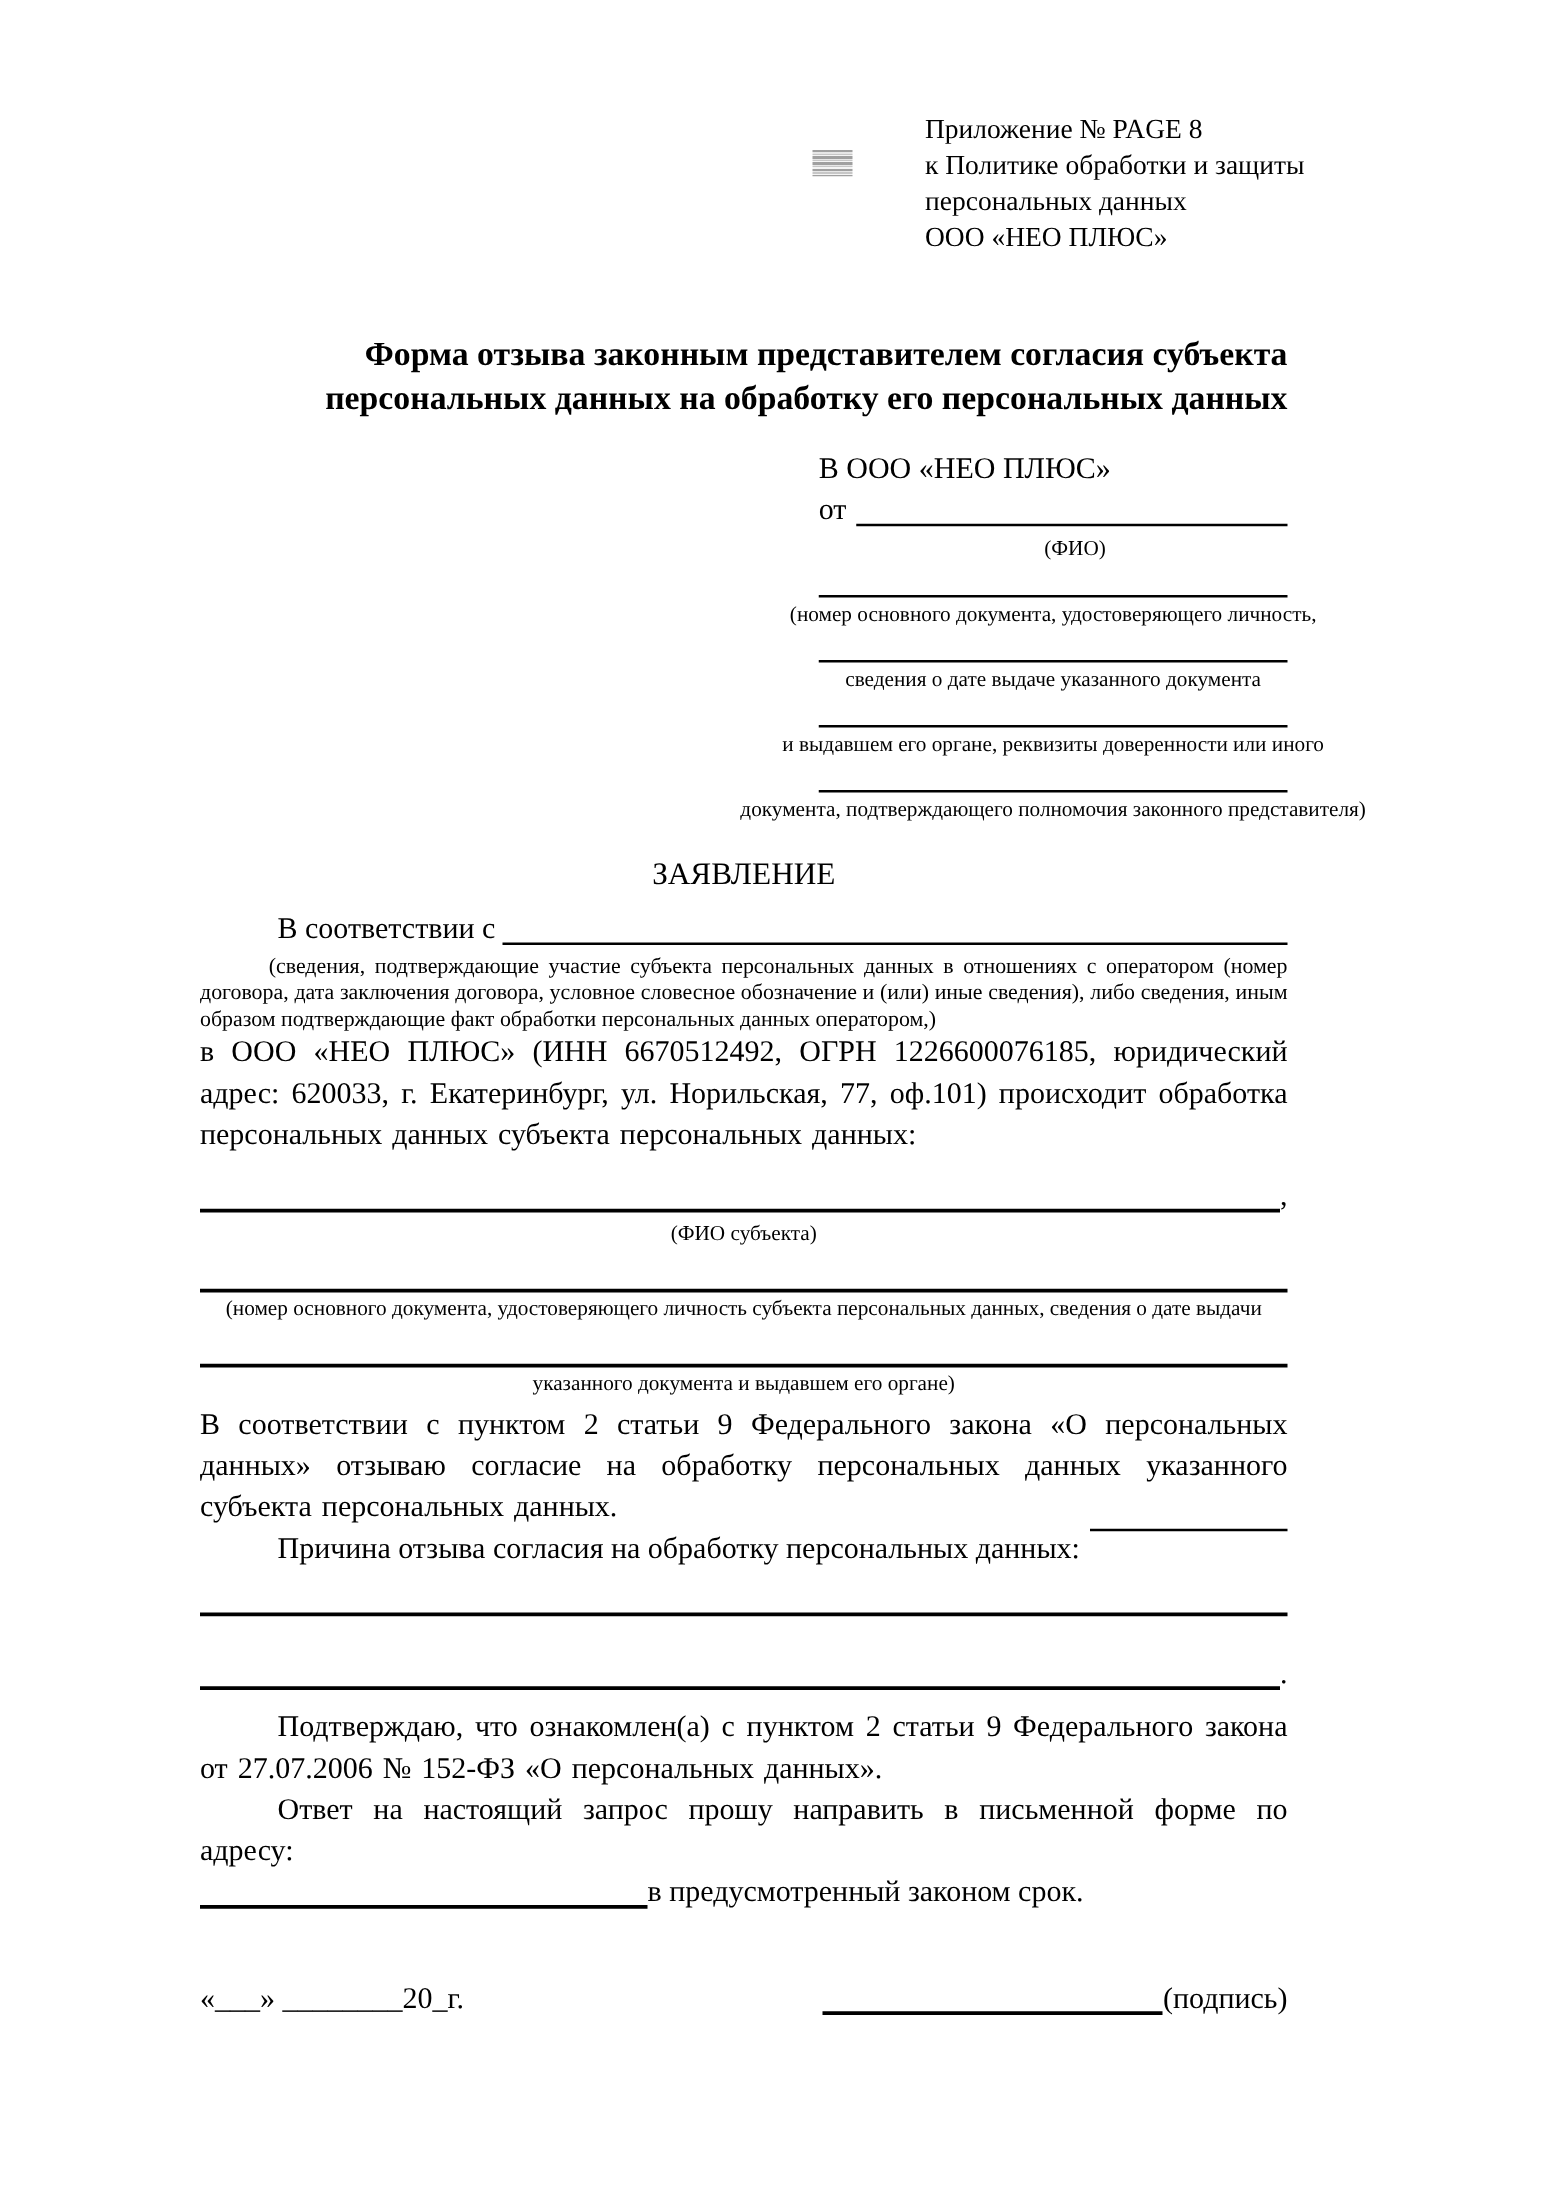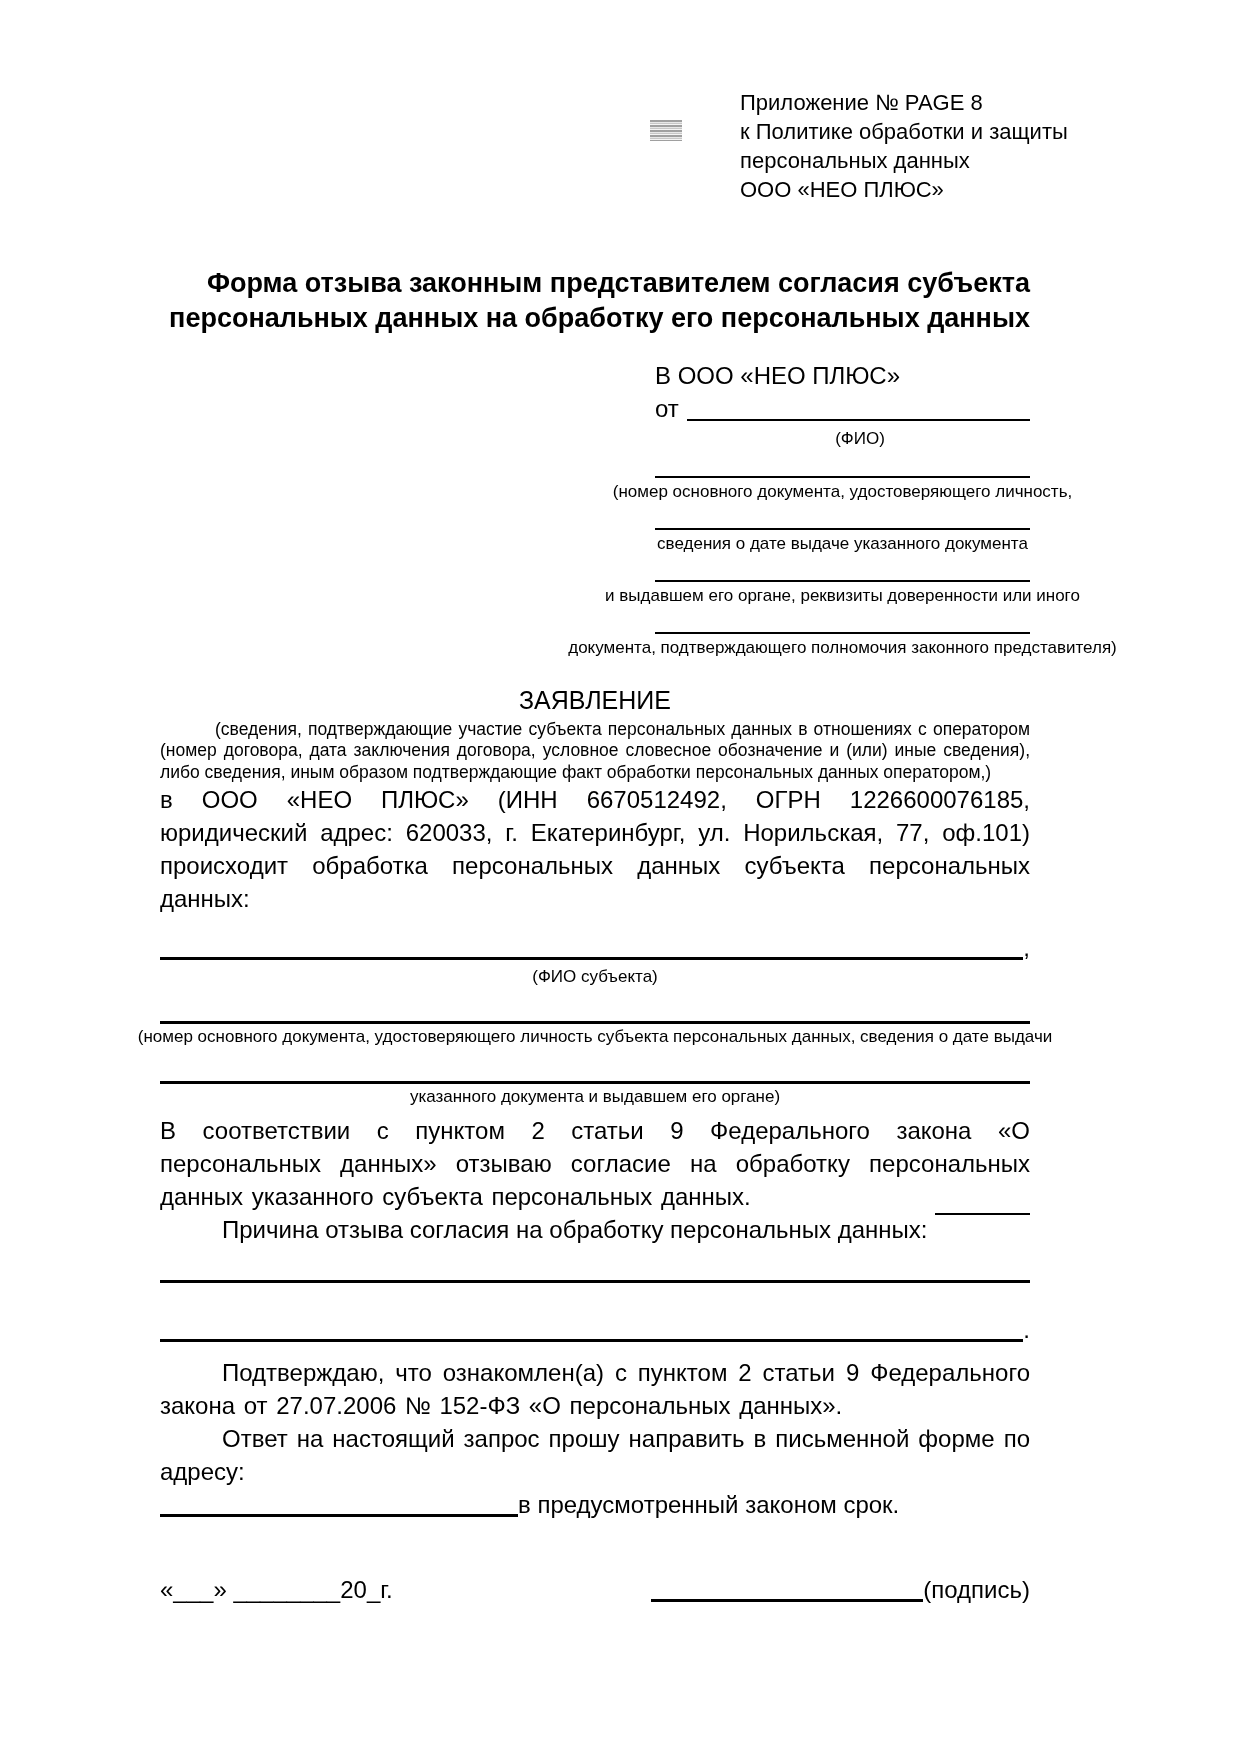--- a/index.html
+++ b/index.html
@@ -3,21 +3,21 @@
 <meta charset="utf-8">
 <style>
   * { margin:0; padding:0; box-sizing:border-box; }
   html,body { background:#fff; }
   .page {
     position:relative;
     width:1242px; height:1755px;
     margin:0 auto;
     background:#fff;
     color:#000;
-    font-family:Liberation Sans, sans-serif;
+    font-family:Liberation Serif, serif;
     font-size:24px;
     line-height:1.375;
     padding:88px 212px 0 160px;
     overflow:hidden;
   }
 
   
   .artifact {
     position:absolute; left:650px; top:120px;
     width:32px; height:21px;
@@ -123,20 +123,24 @@
     </div>
 
     <div class="addr-line"></div>
     <div class="small addr-caption">
       <span>документа, подтверждающего полномочия законного представителя)</span>
     </div>
   </div>
 
   <div class="heading">ЗАЯВЛЕНИЕ</div>
 
+  <div class="opening">
+    <span class="lbl">В соответствии с</span>
+    <span class="ul grow"></span>
+  </div>
 
   <div class="footnote">(сведения, подтверждающие участие субъекта персональных данных в отношениях с оператором (номер договора, дата заключения договора, условное словесное обозначение и (или) иные сведения), либо сведения, иным образом подтверждающие факт обработки персональных данных оператором,)</div>
 
   <div class="para">в ООО «НЕО ПЛЮС» (ИНН 6670512492, ОГРН 1226600076185, юридический адрес: 620033, г. Екатеринбург, ул. Норильская, 77, оф.101) происходит обработка персональных данных субъекта персональных данных:</div>
 
   <div class="blank-row mt16">
     <span class="thick grow" style="margin-bottom:4px;"></span>
     <span>,</span>
   </div>
   <div class="small center-caption">

